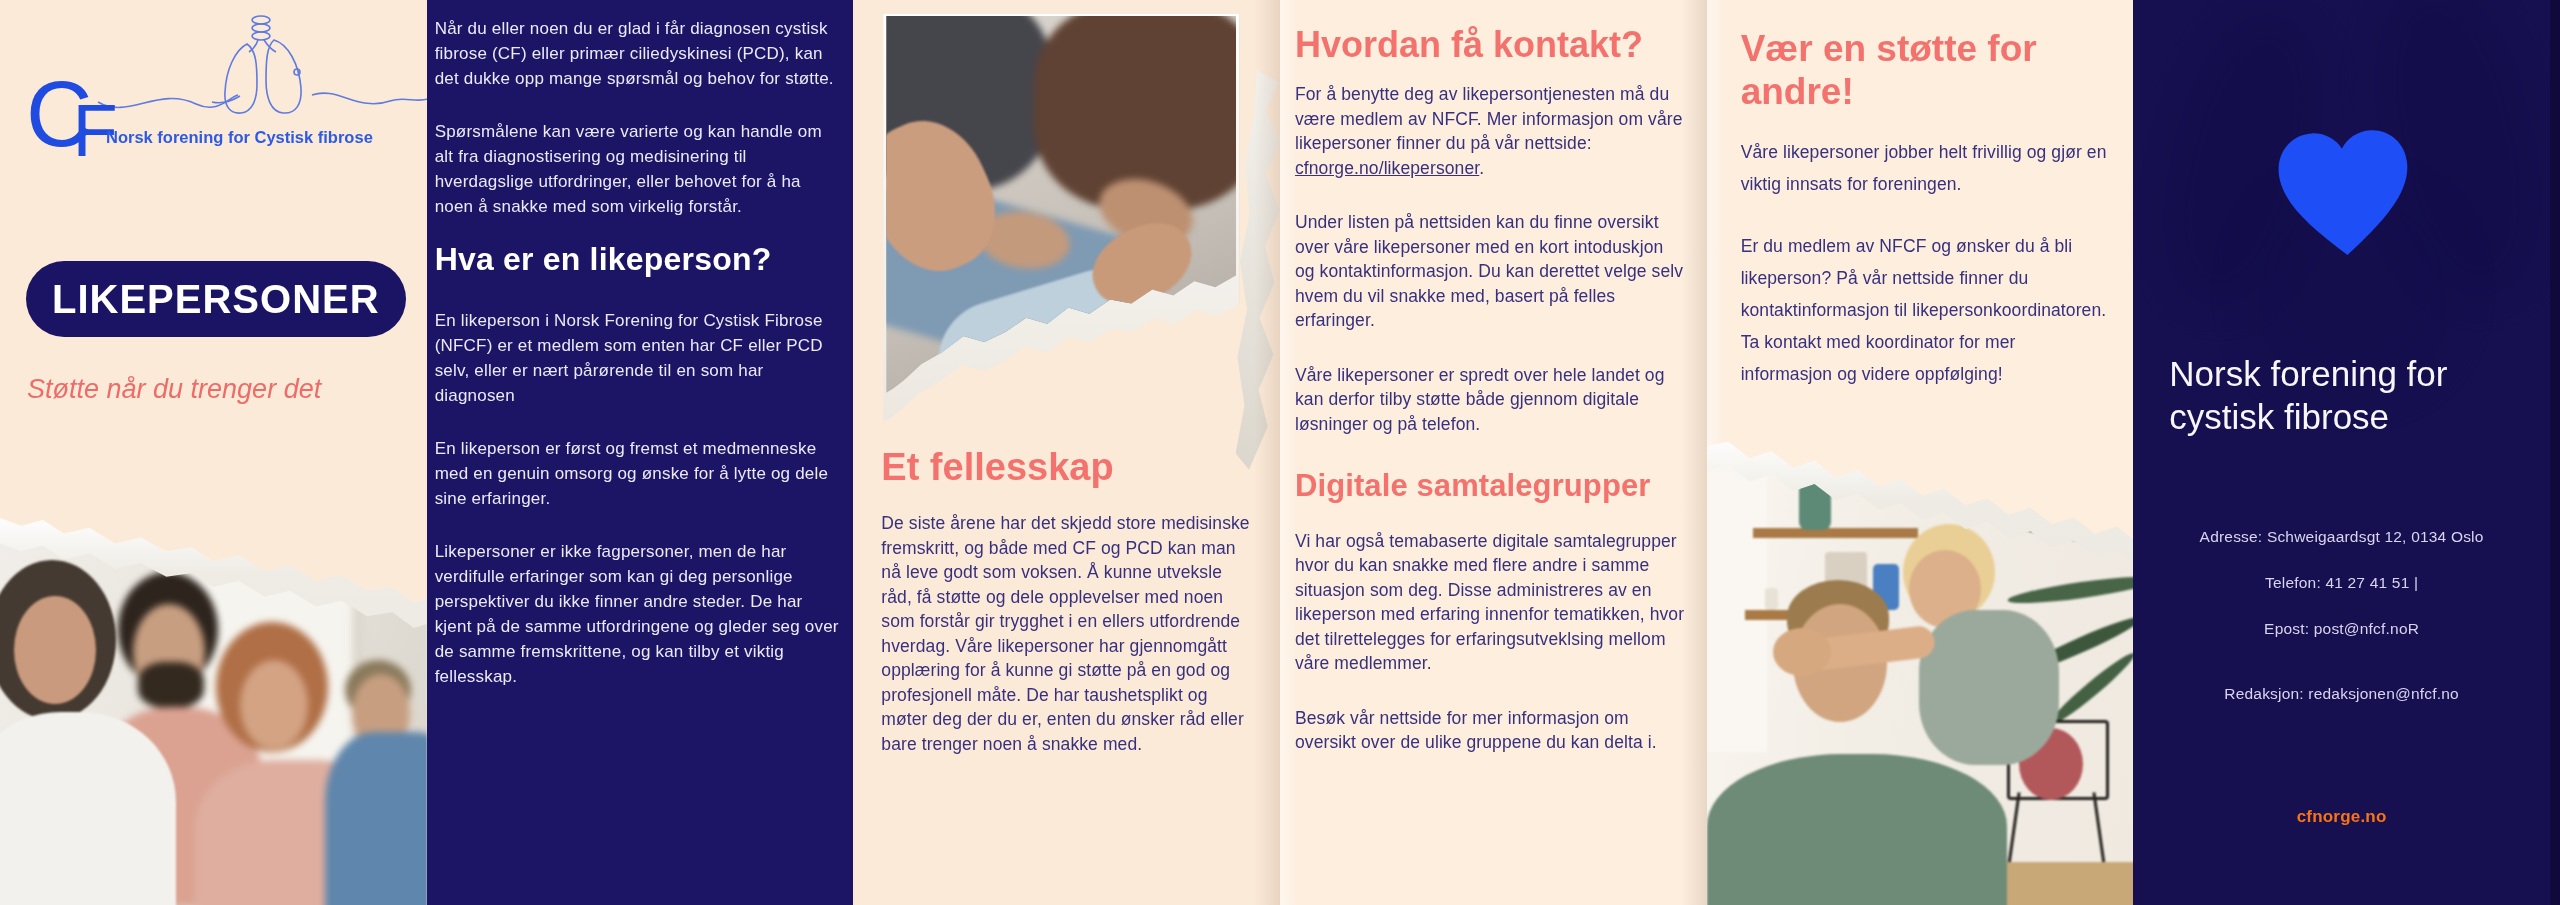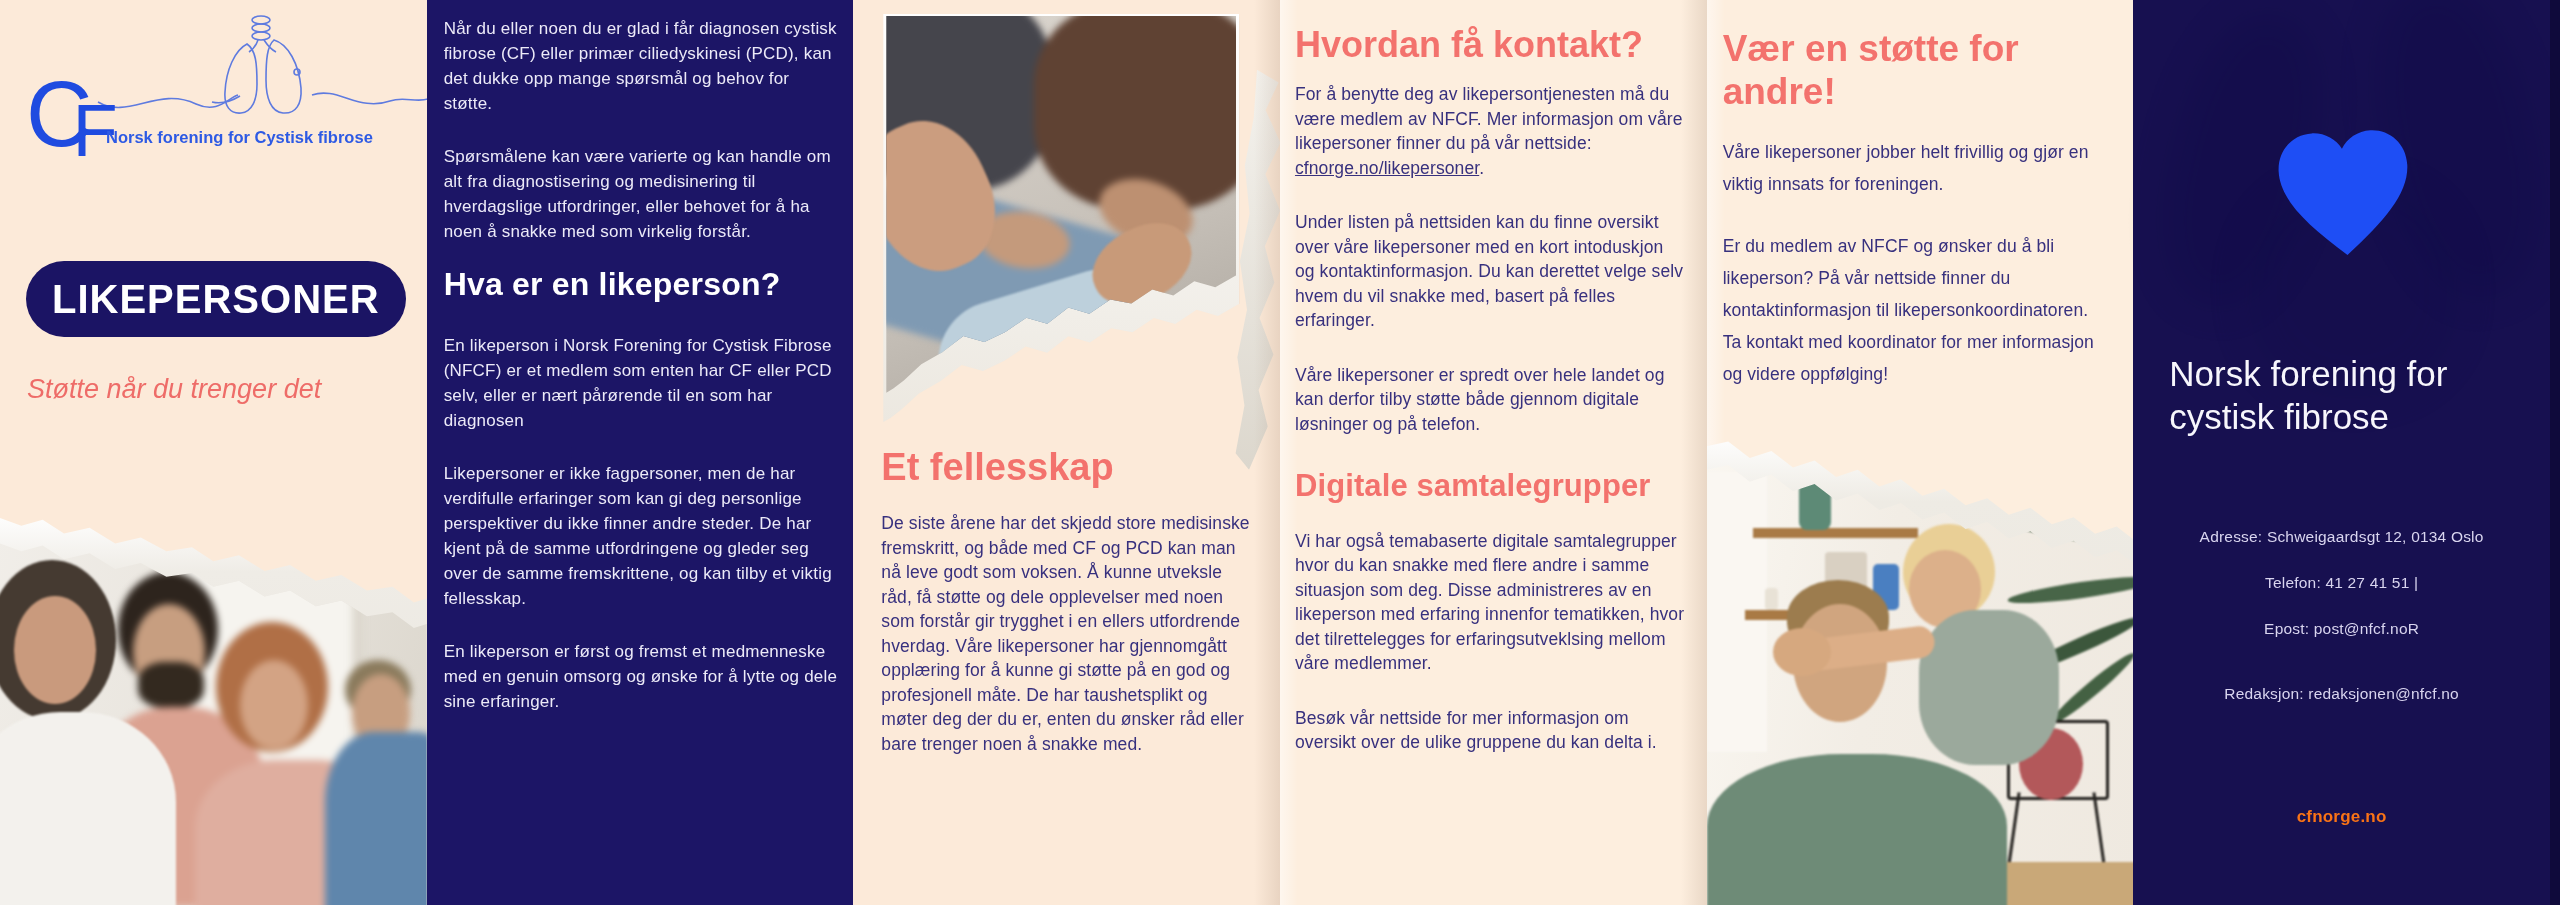--- a/index.html
+++ b/index.html
@@ -54,24 +54,24 @@
     background:linear-gradient(100deg,#faf7f1 0%,#f2ede5 40%,#efe9e0 100%);}
   
   .body-navy{color:#eceaf8;font-size:17px;line-height:25px;letter-spacing:.2px;}
   .body-navy p{margin:0 0 28px;}
   .h-white{color:#ffffff;font-size:32px;font-weight:700;margin:6px 0 36px;}
   .h-coral{color:#f3726d;font-weight:600;}
   .body-ink{color:#37307e;font-size:17.5px;line-height:24.5px;letter-spacing:.1px;font-weight:500;}
   .body-ink p{margin:0 0 30px;}
   a.ink-link{color:#37307e;text-decoration:underline;}
   
-  .p2-content{padding:16px 14px 0 17px;}
+  .p2-content{padding:16px 14px 0 8px;}
   .p3-content{padding:446px 26px 0 28px;}
   .p4-content{padding:24px 22px 0 15px;}
-  .p5-content{padding:28px 26px 0 16px;}
+  .p5-content{padding:28px 26px 0 34px;}
   
   .fold-r{position:absolute;top:0;right:0;width:26px;height:100%;background:linear-gradient(to right,rgba(130,95,70,0),rgba(130,95,70,.16));pointer-events:none;}
   .fold-l{position:absolute;top:0;left:0;width:18px;height:100%;background:linear-gradient(to right,rgba(255,255,255,.5),rgba(255,255,255,0));pointer-events:none;}
   
   .edge-dark{position:absolute;top:0;right:0;width:10px;height:100%;background:rgba(4,2,28,.4);}
   .wm{position:absolute;border-radius:45%;filter:blur(18px);background:#0a0640;opacity:.22;}
   .heart-wrap{position:absolute;left:50%;top:124px;transform:translateX(-52%) rotate(-3deg);width:140px;height:136px;}
   .org-title{position:absolute;left:36px;top:352px;width:370px;color:#f7f6fc;font-size:35px;line-height:43px;font-weight:500;}
   .contact{position:absolute;left:0;right:10px;top:528px;text-align:center;color:#d9d5ef;font-size:15.5px;font-weight:500;letter-spacing:.2px;}
   .contact .c1{margin-bottom:28px;}
@@ -127,22 +127,22 @@
       </div>
     </div>
   </section>
 
   <section class="panel navy">
     <div class="p2-content body-navy">
       <p>Når du eller noen du er glad i får diagnosen cystisk fibrose (CF) eller primær ciliedyskinesi (PCD), kan det dukke opp mange spørsmål og behov for støtte.</p>
       <p>Spørsmålene kan være varierte og kan handle om alt fra diagnostisering og medisinering til hverdagslige utfordringer, eller behovet for å ha noen å snakke med som virkelig forstår.</p>
       <div class="h-white">Hva er en likeperson?</div>
       <p>En likeperson i Norsk Forening for Cystisk Fibrose (NFCF) er et medlem som enten har CF eller PCD selv, eller er nært pårørende til en som har diagnosen</p>
+      <p>En likeperson er først og fremst et medmenneske med en genuin omsorg og ønske  for å lytte og dele sine erfaringer.</p>
       <p>Likepersoner er ikke fagpersoner, men de har verdifulle erfaringer som kan gi deg personlige  perspektiver du ikke finner andre steder. De har kjent på de samme utfordringene og gleder seg over de samme fremskrittene, og kan tilby et viktig fellesskap.</p>
-      <p>En likeperson er først og fremst et medmenneske med en genuin omsorg og ønske  for å lytte og dele sine erfaringer.</p>
     </div>
   </section>
 
   <section class="panel cream">
     <div class="paper2"></div>
     <div class="photo2">
       <div class="scene-soft">
         <div class="ph" style="left:-34px;top:-26px;width:200px;height:200px;background:#45454c;border-radius:40%;"></div>
         <div class="ph" style="left:148px;top:-16px;width:230px;height:210px;background:#5f4233;border-radius:40%;"></div>
         <div class="ph" style="left:212px;top:165px;width:96px;height:62px;background:#bd9071;transform:rotate(18deg);"></div>

